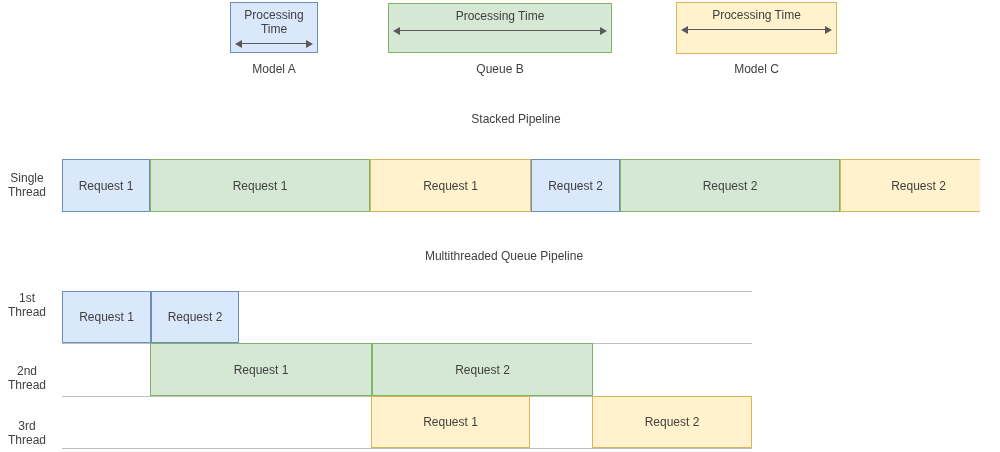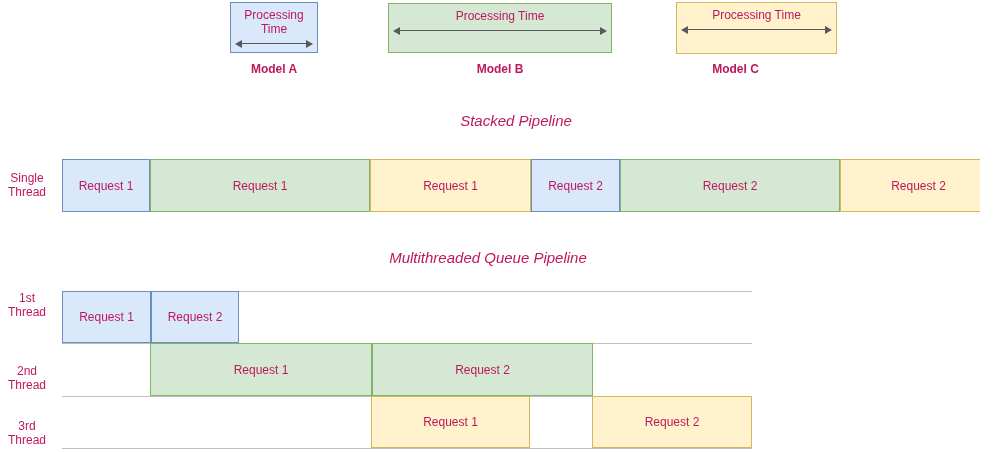--- a/index.html
+++ b/index.html
@@ -1,18 +1,18 @@
 <!DOCTYPE html>
 <html><head>
 <meta charset="utf-8">
 <style>
   html,body { margin:0; padding:0; background:#ffffff; }
   #canvas {
     position:relative; width:980px; height:452px; background:#ffffff;
-    font-family:"Liberation Sans", sans-serif; color:#be185d; overflow:hidden;
+    font-family:"Liberation Sans", sans-serif; color:#404040; overflow:hidden;
   }
   .abs { position:absolute; box-sizing:border-box; }
 
   
   .c-blue   { background:#dae8fc; border:1px solid #6c8ebf; }
   .c-green  { background:#d5e8d4; border:1px solid #82b366; }
   .c-yellow { background:#fff2cc; border:1px solid #d6b656; }
 
   .legend-box { text-align:center; }
   .legend-box .pt-label { display:block; padding-top:5px; font-size:12px; line-height:14px; }
@@ -20,23 +20,23 @@
   .arrow::before {
     content:""; width:0; height:0; border-style:solid;
     border-width:4px 7px 4px 0; border-color:transparent #595959 transparent transparent;
   }
   .arrow::after {
     content:""; width:0; height:0; border-style:solid;
     border-width:4px 0 4px 7px; border-color:transparent transparent transparent #595959;
   }
   .arrow .shaft { flex:1; height:1px; background:#595959; }
 
-  .model-name { font-size:12px; text-align:center;font-weight:bold; }
+  .model-name { font-size:12px; text-align:center; }
 
-  .section-title { font-size:15px; white-space:nowrap; transform:translateX(-50%);font-style:italic; }
+  .section-title { font-size:12px; white-space:nowrap; transform:translateX(-50%); }
 
   .thread-label { width:50px; text-align:center; font-size:12px; line-height:14px; }
 
   .req-box {
     display:flex; align-items:center; justify-content:center;
     font-size:12px; 
   }
 
   .thread-row { border-top:1px solid #bfbfbf; background:#ffffff; }
   .thread-row.last { border-bottom:1px solid #bfbfbf; }
@@ -53,45 +53,45 @@
       </div>
   </div>
   <div class="abs model-name" style="left:230px; top:62px; width:88px;">Model A</div>
 
   <div class="abs legend-box c-green" style="left:388px; top:3px; width:224px; height:50px;">
     <span class="pt-label">Processing Time</span>
     <div class="arrow">
         <div class="shaft"></div>
       </div>
   </div>
-  <div class="abs model-name" style="left:388px; top:62px; width:224px;">Model B</div>
+  <div class="abs model-name" style="left:388px; top:62px; width:224px;">Queue B</div>
 
   <div class="abs legend-box c-yellow" style="left:676px; top:2px; width:161px; height:52px;">
     <span class="pt-label">Processing Time</span>
     <div class="arrow">
         <div class="shaft"></div>
       </div>
   </div>
-  <div class="abs model-name" style="left:655px; top:62px; width:161px;">Model C</div>
+  <div class="abs model-name" style="left:676px; top:62px; width:161px;">Model C</div>
 
   <div class="abs section-title" style="left:516px; top:112px;">Stacked Pipeline</div>
 
   <div class="abs thread-label" style="left:2px; top:171px;">
     <div>Single</div>
     <div>Thread</div>
   </div>
 
   <div class="abs req-box c-blue" style="left:62px;  top:159px; width:88px;  height:53px;">Request 1</div>
   <div class="abs req-box c-green" style="left:150px; top:159px; width:220px; height:53px;">Request 1</div>
   <div class="abs req-box c-yellow" style="left:370px; top:159px; width:161px; height:53px;">Request 1</div>
   <div class="abs req-box c-blue" style="left:531px; top:159px; width:89px;  height:53px;">Request 2</div>
   <div class="abs req-box c-green" style="left:620px; top:159px; width:220px; height:53px;">Request 2</div>
   <div class="abs req-box c-yellow" style="left:840px; top:159px; width:157px; height:53px;">Request 2</div>
 
-  <div class="abs section-title" style="left:488px; top:249px;">Multithreaded Queue Pipeline</div>
+  <div class="abs section-title" style="left:504px; top:249px;">Multithreaded Queue Pipeline</div>
 
   <div class="abs thread-row" style="left:62px; top:291px; width:690px; height:52px;"></div>
   <div class="abs thread-row" style="left:62px; top:343px; width:690px; height:53px;"></div>
   <div class="abs thread-row last" style="left:62px; top:396px; width:690px; height:53px;"></div>
 
   <div class="abs thread-label" style="left:2px; top:291px;">
     <div>1st</div>
     <div>Thread</div>
   </div>
   <div class="abs thread-label" style="left:2px; top:364px;">

